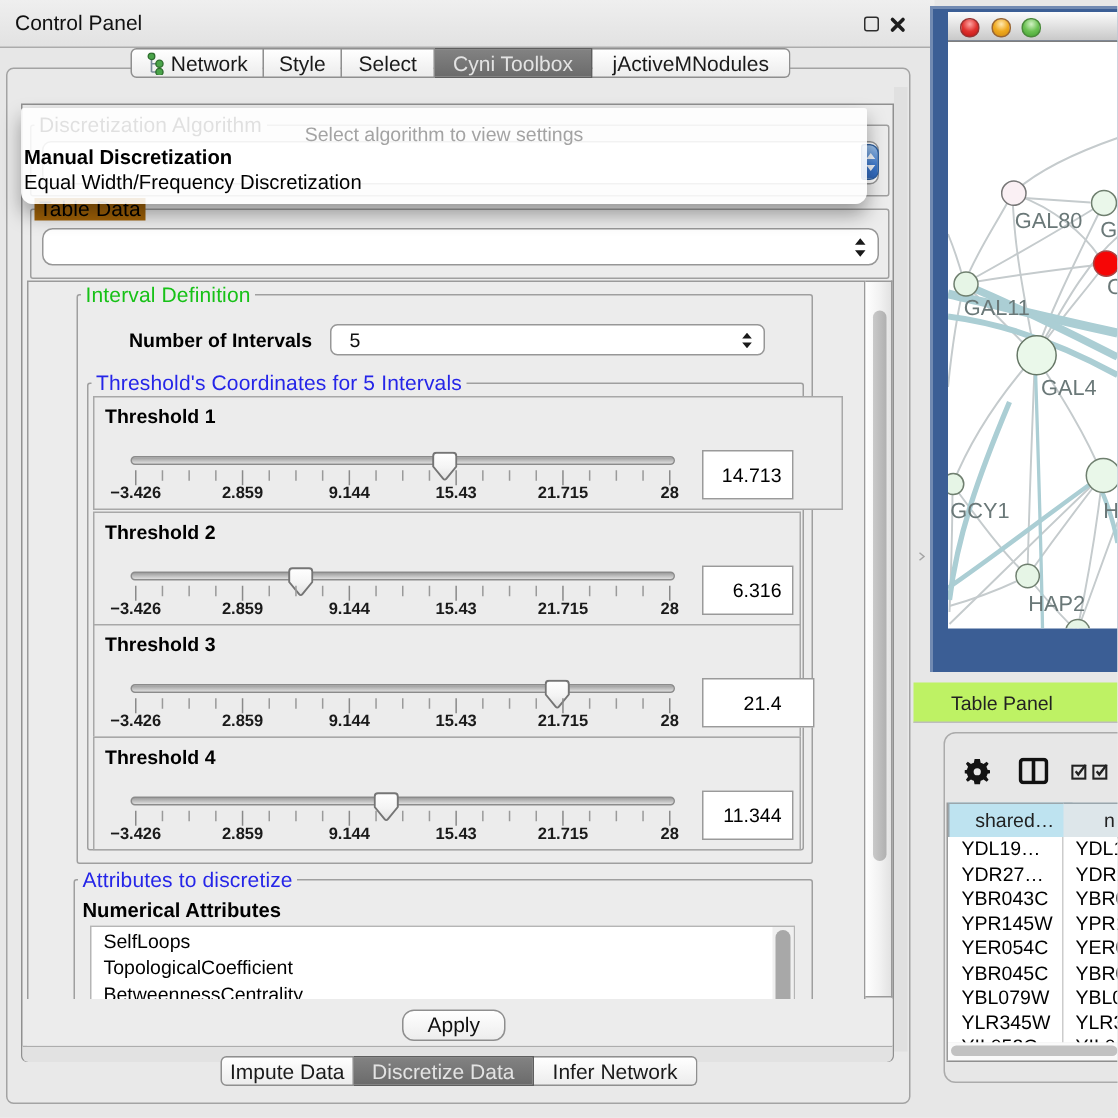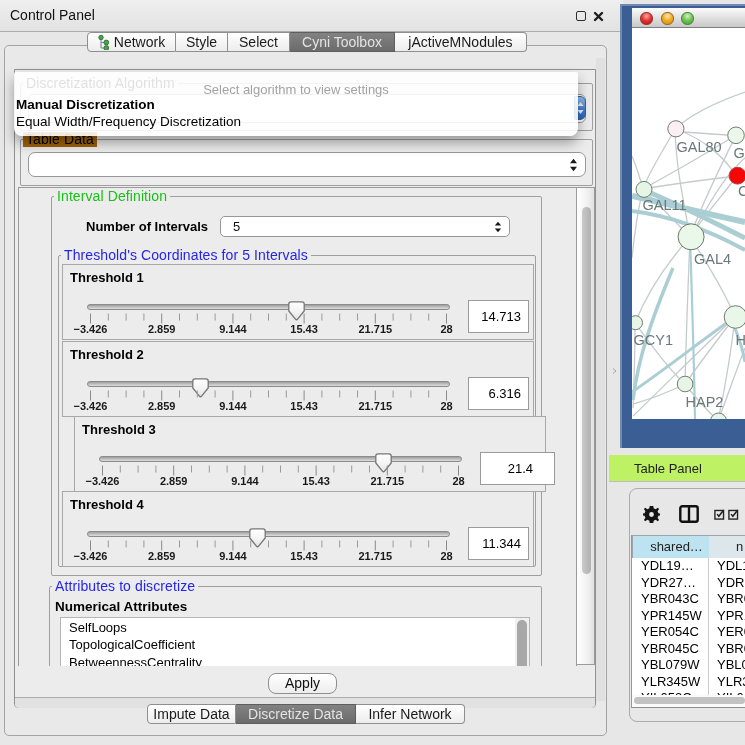--- a/index.html
+++ b/index.html
@@ -98,21 +98,21 @@
   <span style="margin-left:12px;">5</span>
   <span class="cbarr">
         <svg width="8" height="12" viewBox="0 0 8 12">
           <path d="M0.8 4.6 L4 0.8 L7.2 4.6 Z M0.8 7.4 L4 11.2 L7.2 7.4 Z" fill="#1a1a1a"></path>
         </svg>
       </span>
 </div>
 <div class="groupbox" style="left:39px;top:67px;width:476px;height:310px;">
       <span class="grouplab" style="background:#ececec;color:#2525e8;">Threshold's Coordinates for 5 Intervals</span>
     </div>
-<div class="tpanel" style="left:43px;top:76px;width:470px;height:74px;">
+<div class="tpanel" style="left:43px;top:76px;width:470px;height:74px;padding-left:28px;">
   <div class="tlab">Threshold 1</div>
   <div class="track" style="left:24px;top:39px;width:361px;"></div>
   <svg style="position:absolute;left:224.5px;top:36px;" width="17" height="20" viewBox="0 0 17 20">
     <defs>
           <linearGradient id="thg1" x1="0" y1="0" x2="0" y2="1">
       <stop offset="0" stop-color="#ffffff"></stop>
             <stop offset="0.55" stop-color="#f4f4f4"></stop>
             <stop offset="1" stop-color="#e2e2e2"></stop>
     </linearGradient>
         </defs>
@@ -186,21 +186,21 @@
         <line x1="383.5" y1="0.5" x2="383.5" y2="10.5" stroke="#8a8a8a" stroke-width="1"></line>
       </svg>
   <span class="ticklab" style="left:27.5px;top:58px;">−3.426</span>
   <span class="ticklab" style="left:98.7px;top:58px;">2.859</span>
   <span class="ticklab" style="left:169.9px;top:58px;">9.144</span>
   <span class="ticklab" style="left:241.1px;top:58px;">15.43</span>
   <span class="ticklab" style="left:312.3px;top:58px;">21.715</span>
   <span class="ticklab" style="left:383.5px;top:58px;">28</span>
   <div class="vbox" style="left:405px;top:35px;width:52px;height:31px;line-height:31px;padding-right:7px;">6.316</div>
 </div>
-<div class="tpanel" style="left:55px;top:228px;width:470px;height:74px;">
+<div class="tpanel" style="left:43px;top:228px;width:470px;height:74px;">
   <div class="tlab">Threshold 3</div>
   <div class="track" style="left:24px;top:39px;width:361px;"></div>
   <svg style="position:absolute;left:300.2px;top:36px;" width="17" height="20" viewBox="0 0 17 20">
     <defs>
           <linearGradient id="thg3" x1="0" y1="0" x2="0" y2="1">
       <stop offset="0" stop-color="#ffffff"></stop>
             <stop offset="0.55" stop-color="#f4f4f4"></stop>
             <stop offset="1" stop-color="#e2e2e2"></stop>
     </linearGradient>
         </defs>

